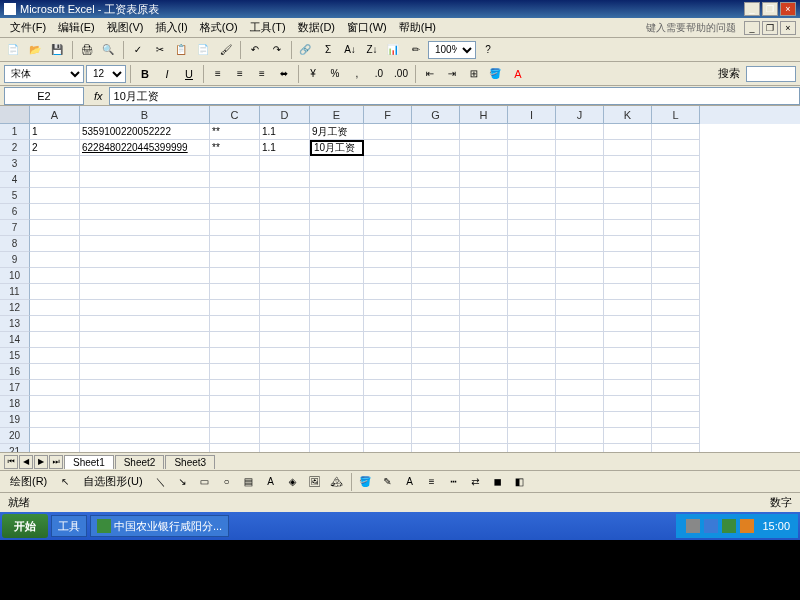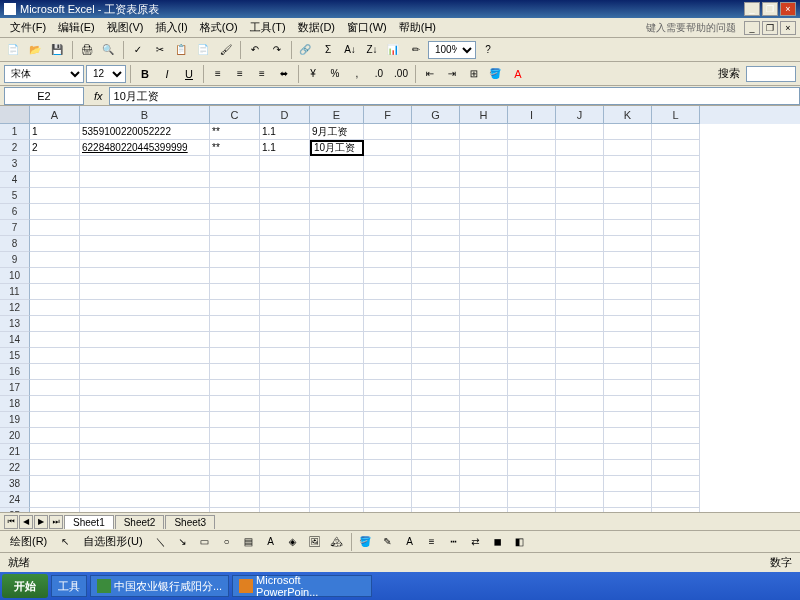--- a/index.html
+++ b/index.html
@@ -1,17 +1,17 @@
 <!DOCTYPE html>
 <html><head>
 <meta charset="utf-8">
 <style>
 *{margin:0;padding:0;box-sizing:border-box;font-family:"SimSun","宋体",Arial,sans-serif;font-size:11px}
 body{background:#000;overflow:hidden}
-.screen{width:800px;height:600px;margin:0 auto;background:#ece9d8;position:relative;display:flex;flex-direction:column}
+.screen{width:800px;height:540px;margin:0 auto;background:#ece9d8;position:relative;display:flex;flex-direction:column}
 .title-bar{height:18px;background:linear-gradient(to bottom,#0a246a,#3a6ea5);color:#fff;display:flex;align-items:center;padding:0 4px;font-size:10px}
 .title-bar .icon{width:12px;height:12px;background:#fff;margin-right:4px;display:inline-block}
 .title-bar .spacer{flex:1}
 .win-btn{width:16px;height:14px;background:#ece9d8;border:1px solid #999;margin-left:2px;font-size:9px;text-align:center;line-height:12px;cursor:pointer}
 .win-btn.close{background:#d04020;color:#fff}
 .menu-bar{height:20px;background:#ece9d8;display:flex;align-items:center;padding:0 4px;border-bottom:1px solid #aca899}
 .menu-item{padding:2px 6px;cursor:pointer}
 .menu-bar .spacer{flex:1}
 .help-box{color:#666;font-size:10px}
 .menu-bar .wb{margin-left:8px}
@@ -596,19 +596,22 @@
       <span>开始</span>
     </div>
     <div class="task-btn">
       <span>工具</span>
     </div>
     <div id="task-buttons" style="display:flex">
         <div class="task-btn">
           <span class="ti green"></span>
           <span>中国农业银行咸阳分...</span>
         </div>
-        <div class="task-btn">
-          <span class="ti orange"></span>
-          <span>Microsoft PowerPoin...</span>
-        </div>
       </div>
+    <div class="tray">
+      <span class="tray-icon gray"></span>
+      <span class="tray-icon blue"></span>
+      <span class="tray-icon green"></span>
+      <span class="tray-icon orange"></span>
+      <span style="margin-left:6px">15:00</span>
+    </div>
   </div>
 </div>
 
 </body></html>

